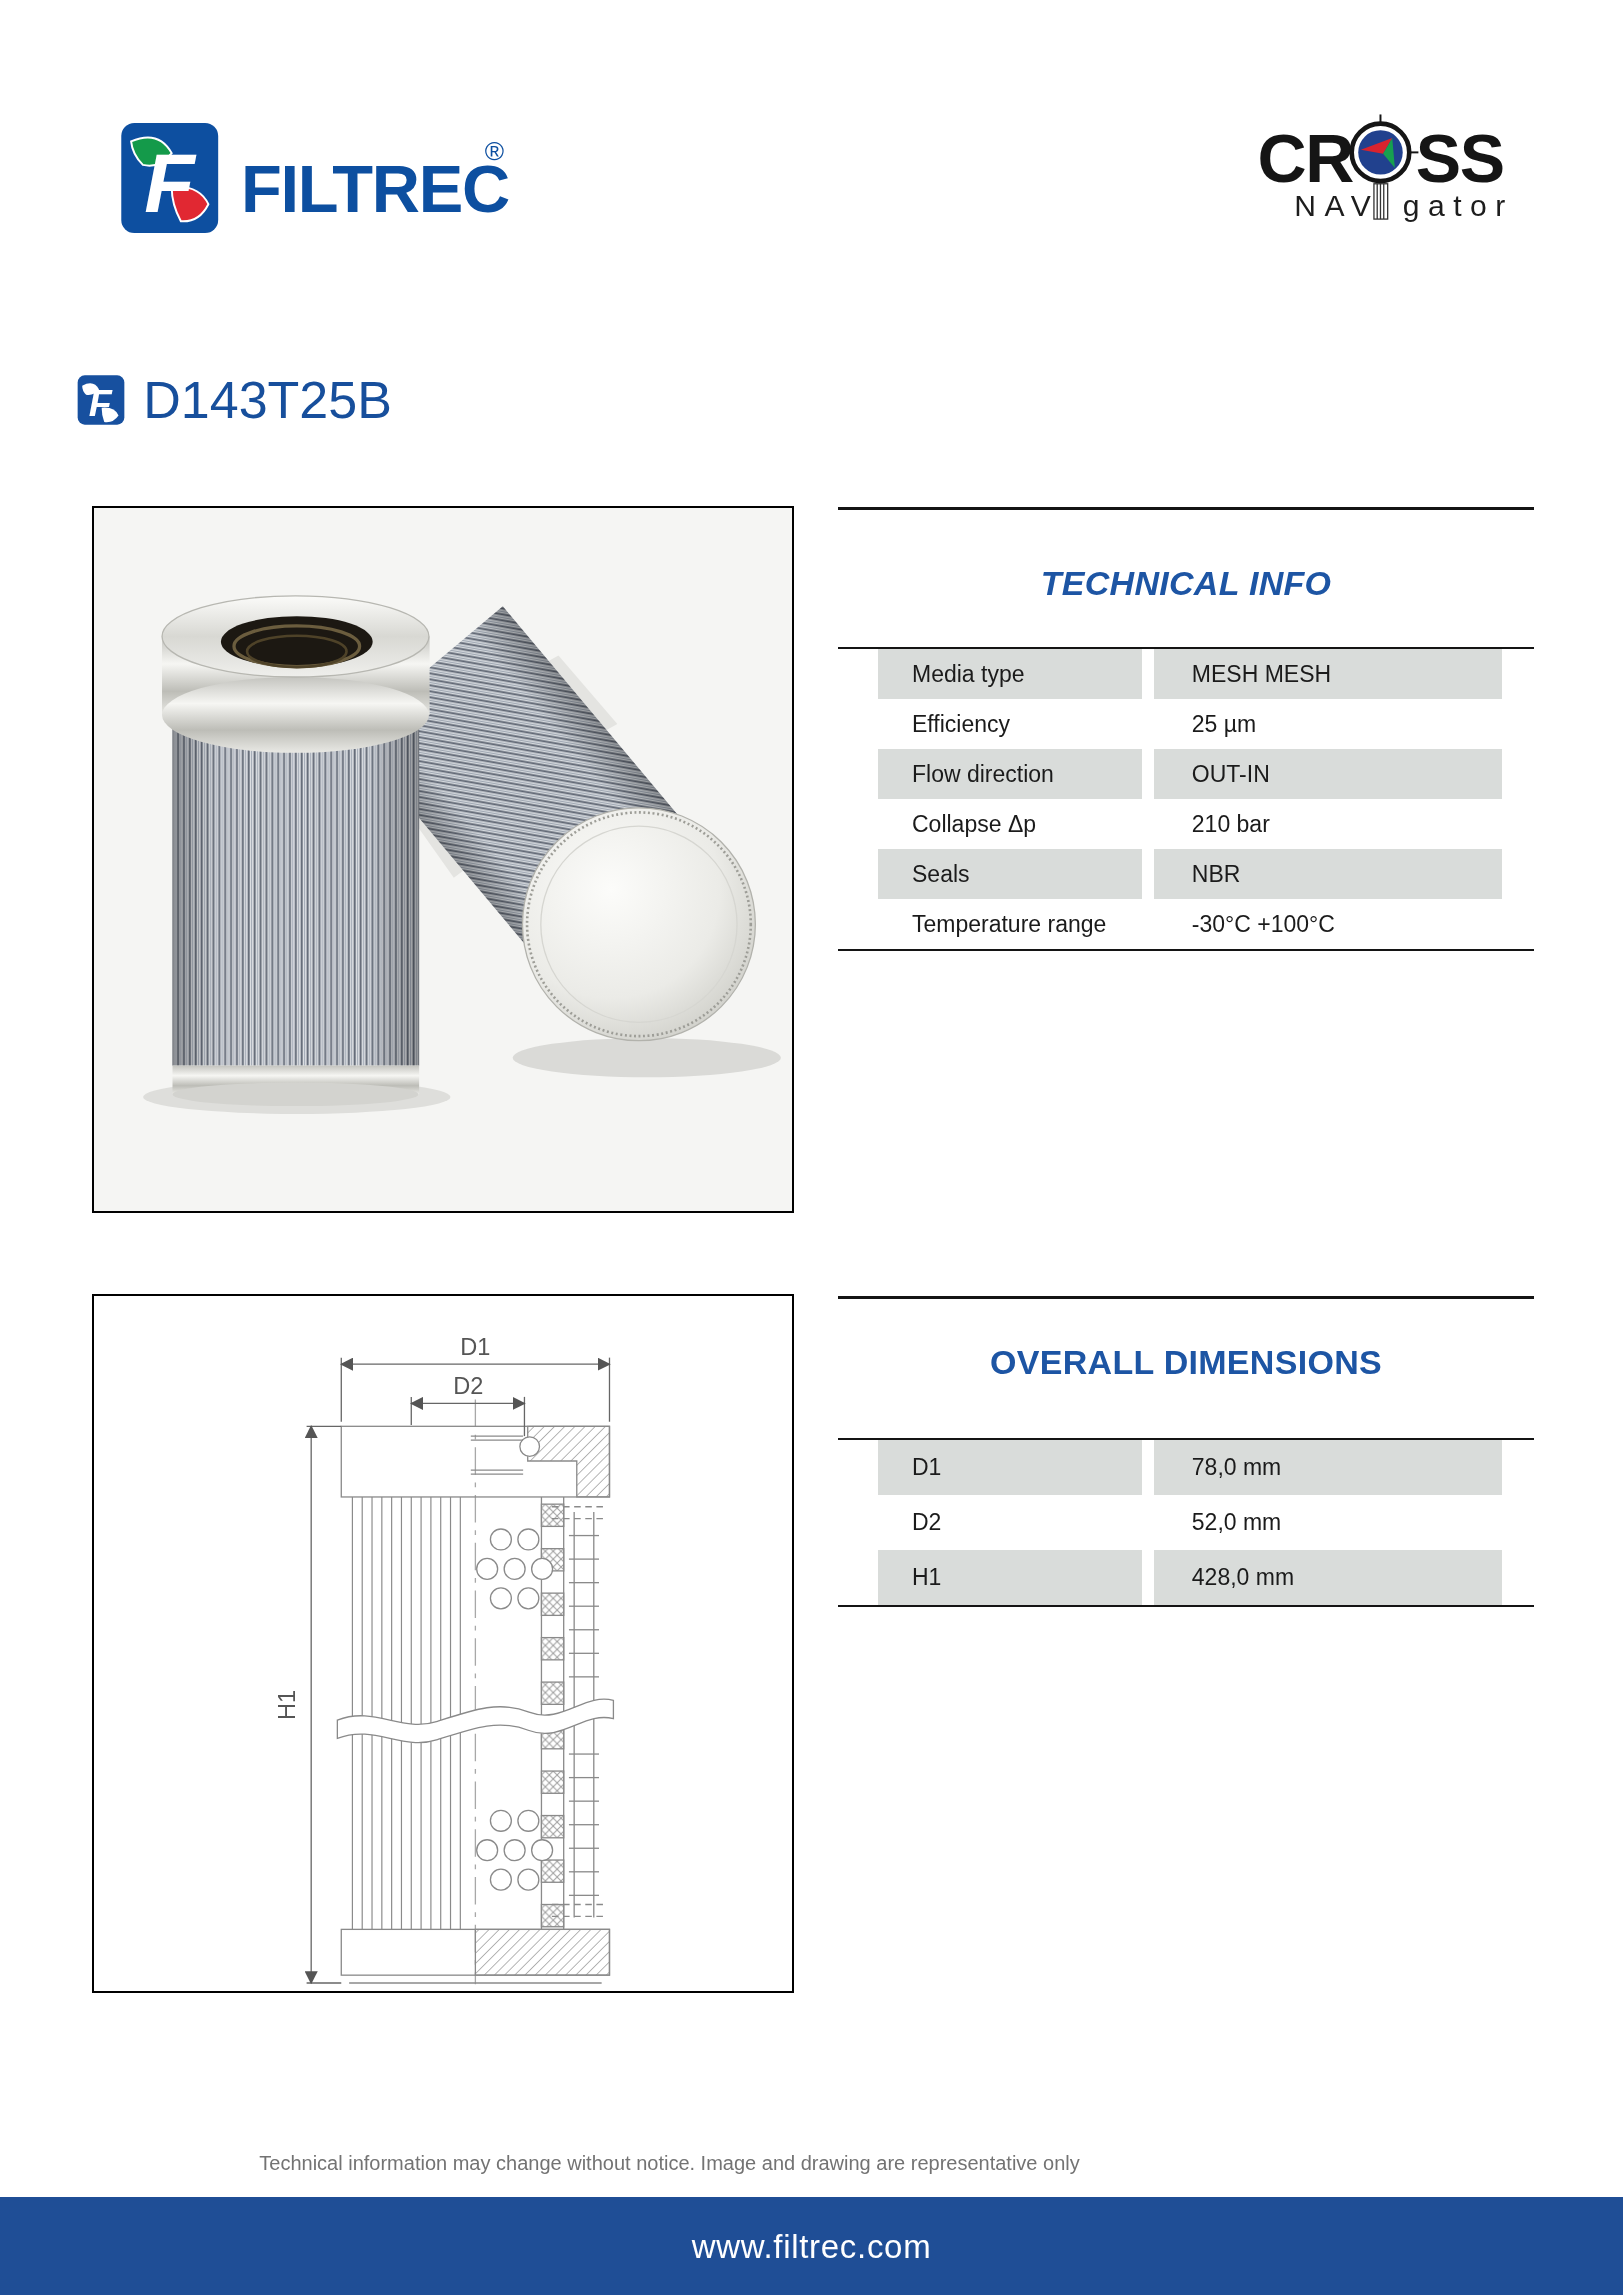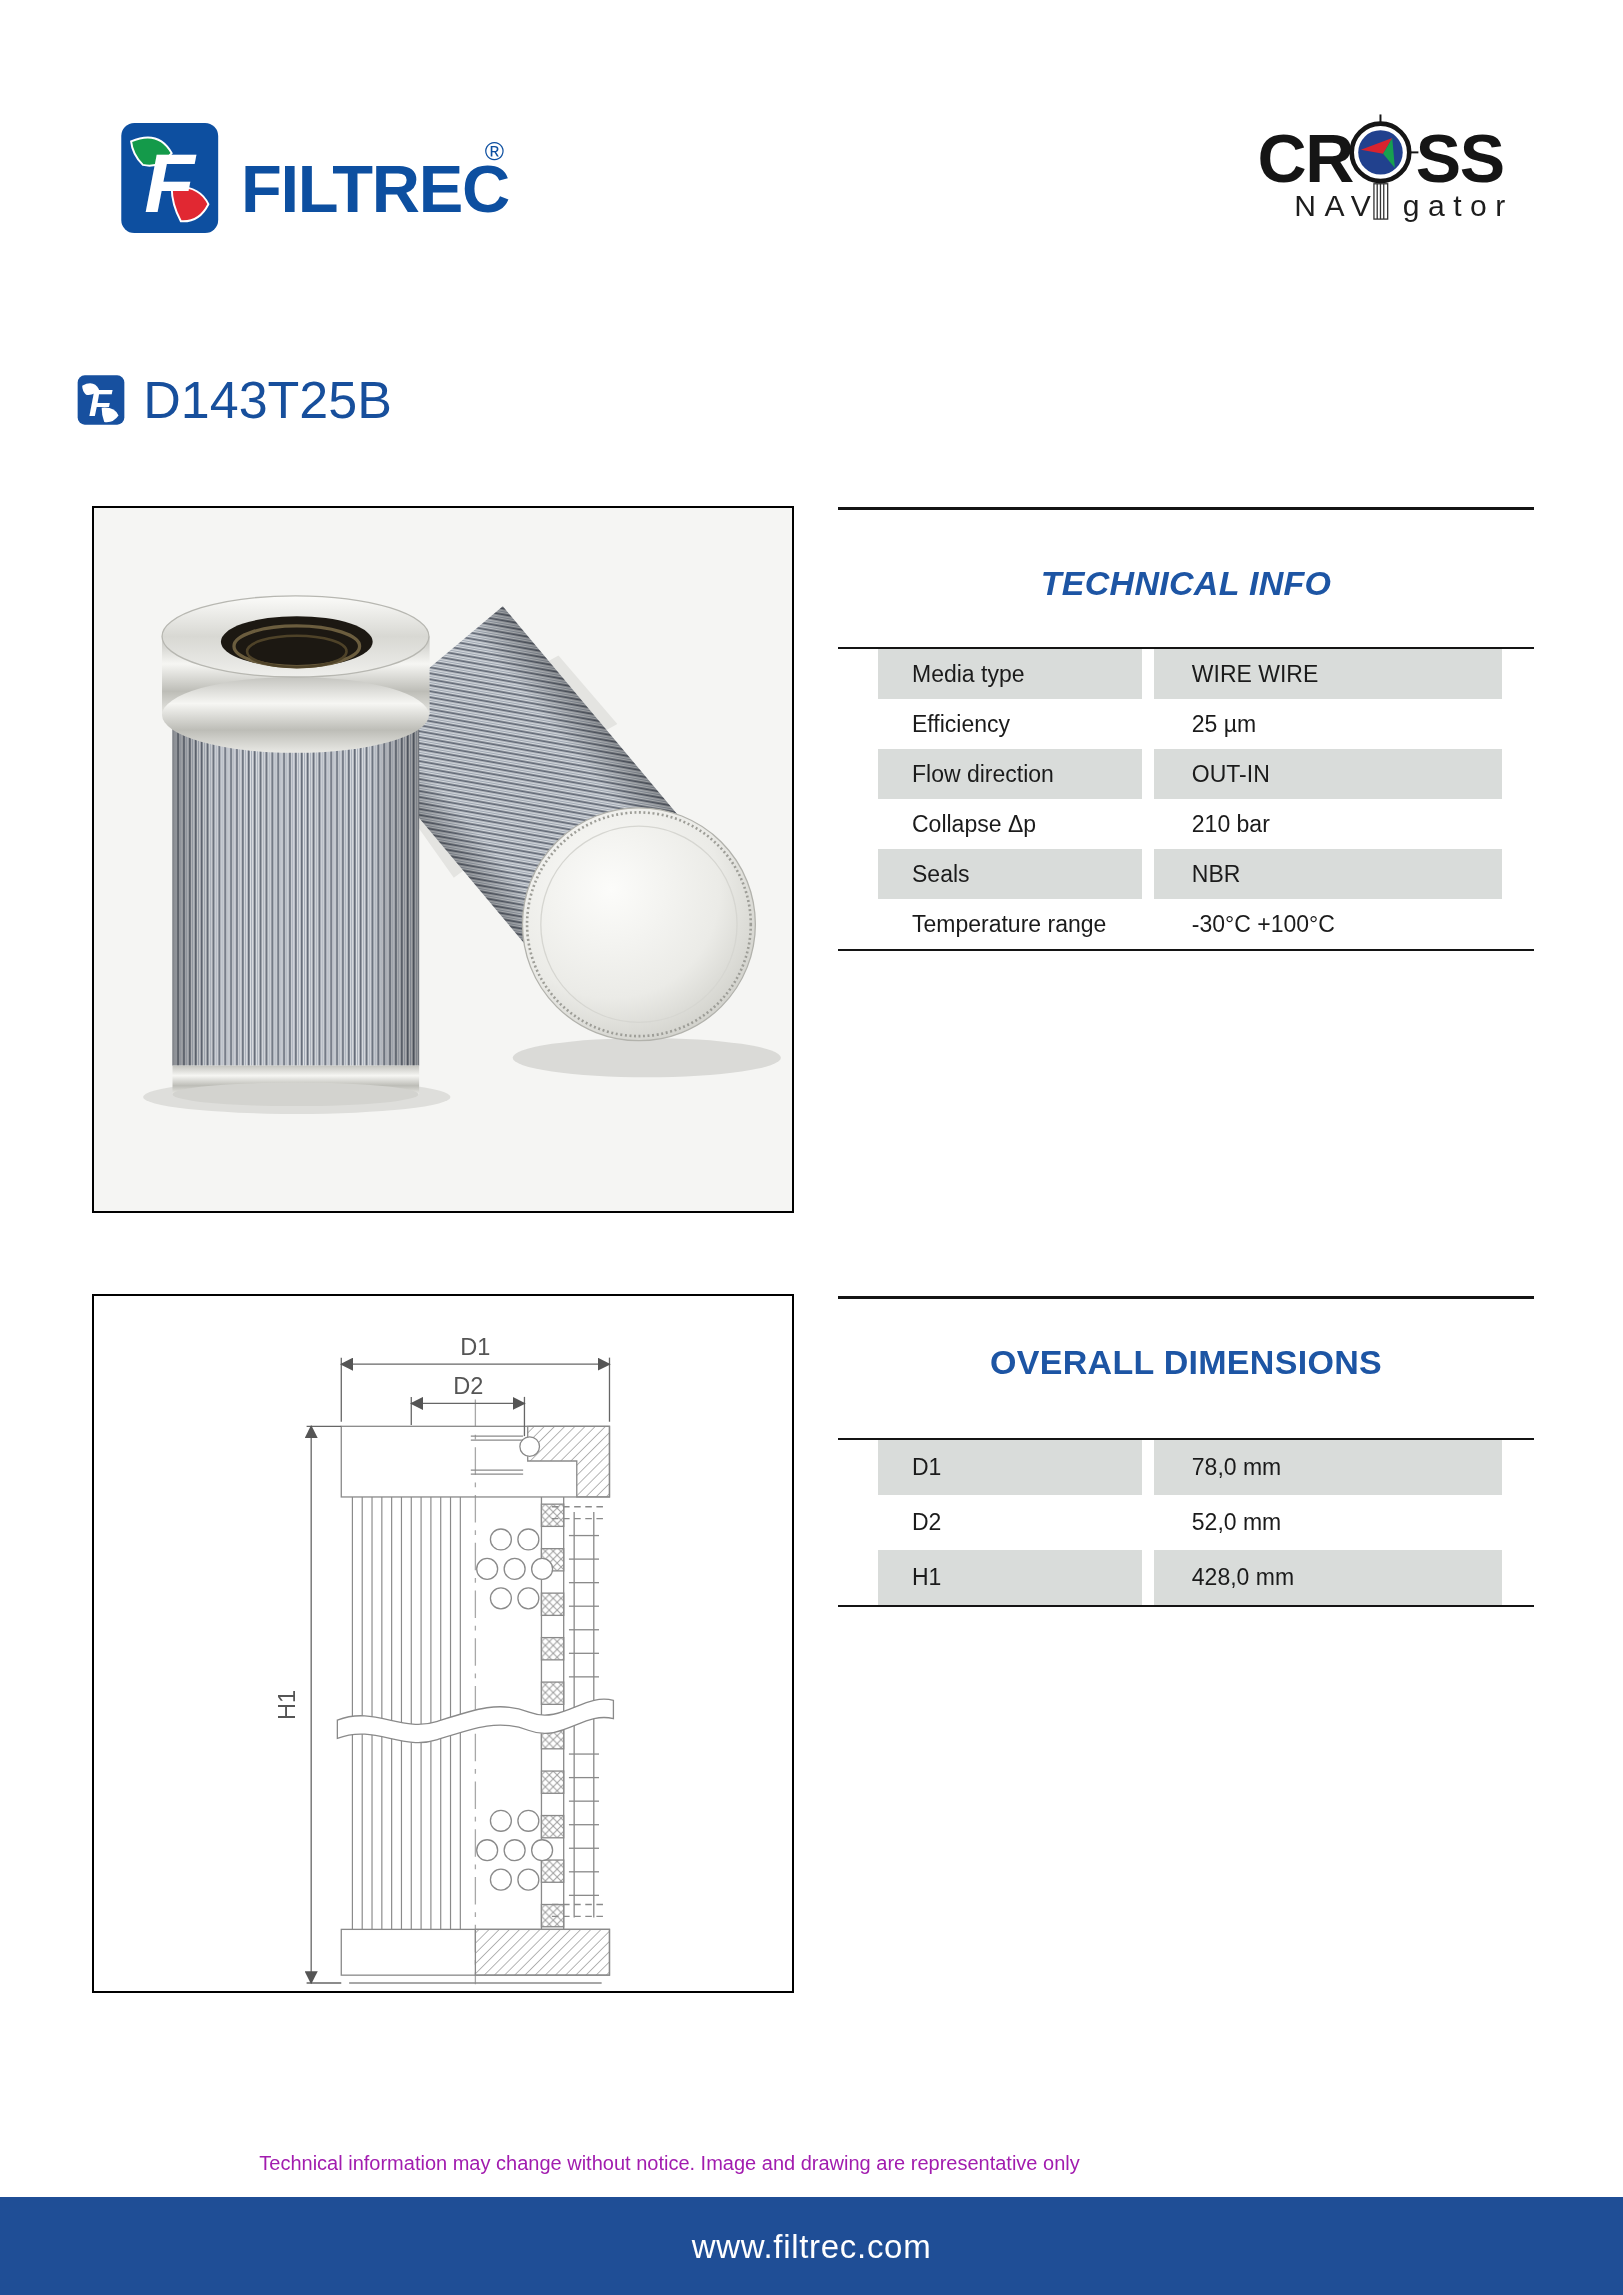--- a/index.html
+++ b/index.html
@@ -30,21 +30,21 @@
   .row{display:flex;}
   .row-ti{height:50px;}
   .row-od{height:55px;}
   .cell{display:flex;align-items:center;font-size:23px;color:#1b1b1b;}
   .cell-label{width:264px;padding-left:34px;box-sizing:border-box;margin-left:40px;}
   .gap{width:11.8px;background:#ffffff;}
   .cell-value{width:348px;padding-left:38px;box-sizing:border-box;}
   .r-gray .cell{background:#d9dcda;}
   .r-white .cell{background:#ffffff;}
   
-  .disclaimer{left:0;top:2152px;width:1339px;text-align:center;font-size:20px;color:#a21caf;}
+  .disclaimer{left:0;top:2152px;width:1339px;text-align:center;font-size:20px;color:#737373;}
   .footer-bar{left:0;top:2197px;width:1623px;height:99px;background:#1f4e96;display:flex;align-items:center;justify-content:center;}
   .footer-url{color:#ffffff;font-size:33px;letter-spacing:0.7px;text-align:right;}
   svg text{font-family:"Liberation Sans", sans-serif;}
 </style>
 </head>
 <body>
 
 <div class="page">
 
   <svg class="abs filtrec-logo" viewBox="0 0 620 180">
@@ -168,21 +168,21 @@
       </g>
     </svg>
   </div>
 
   <div class="abs rule rule-ti"></div>
   <div class="abs sec-title sec-title-ti">TECHNICAL INFO</div>
   <div class="abs tbl tbl-ti">
     <div class="row row-ti r-gray">
       <div class="cell cell-label">Media type</div>
         <div class="gap"></div>
-      <div class="cell cell-value">WIRE WIRE</div>
+      <div class="cell cell-value">MESH MESH</div>
     </div>
     <div class="row row-ti r-white">
       <div class="cell cell-label">Efficiency</div>
         <div class="gap"></div>
       <div class="cell cell-value">25 µm</div>
     </div>
     <div class="row row-ti r-gray">
       <div class="cell cell-label">Flow direction</div>
         <div class="gap"></div>
       <div class="cell cell-value">OUT-IN</div>

